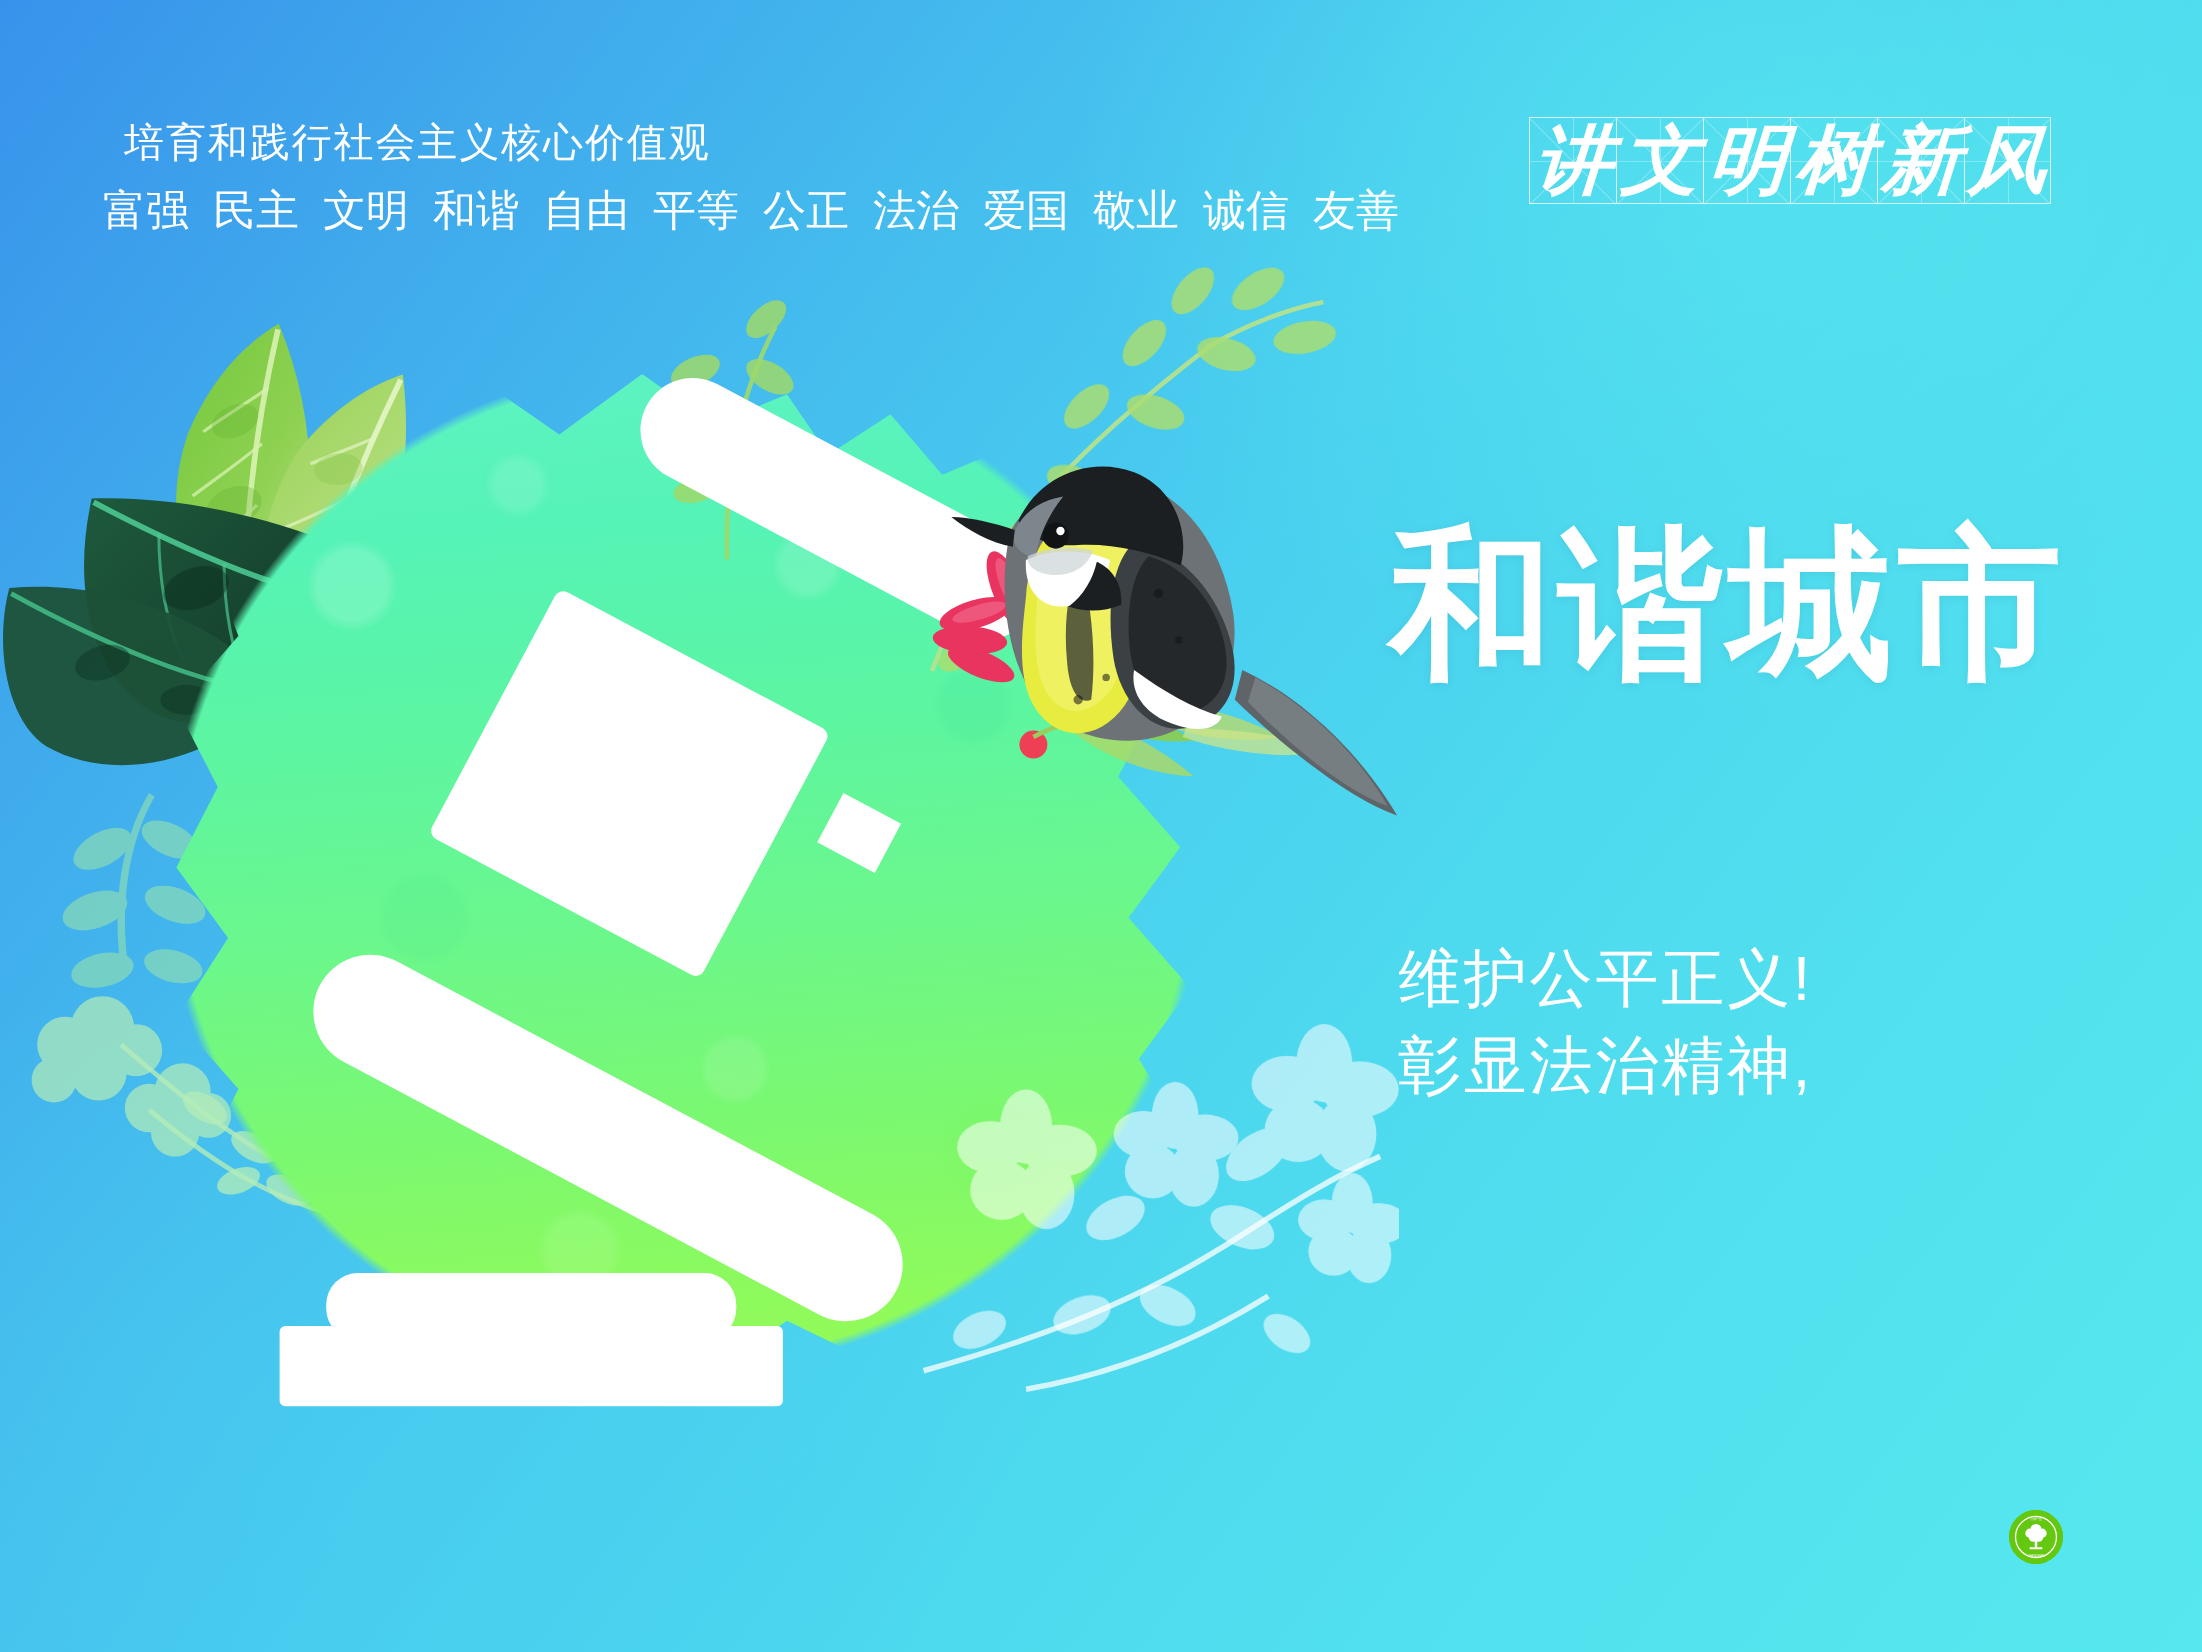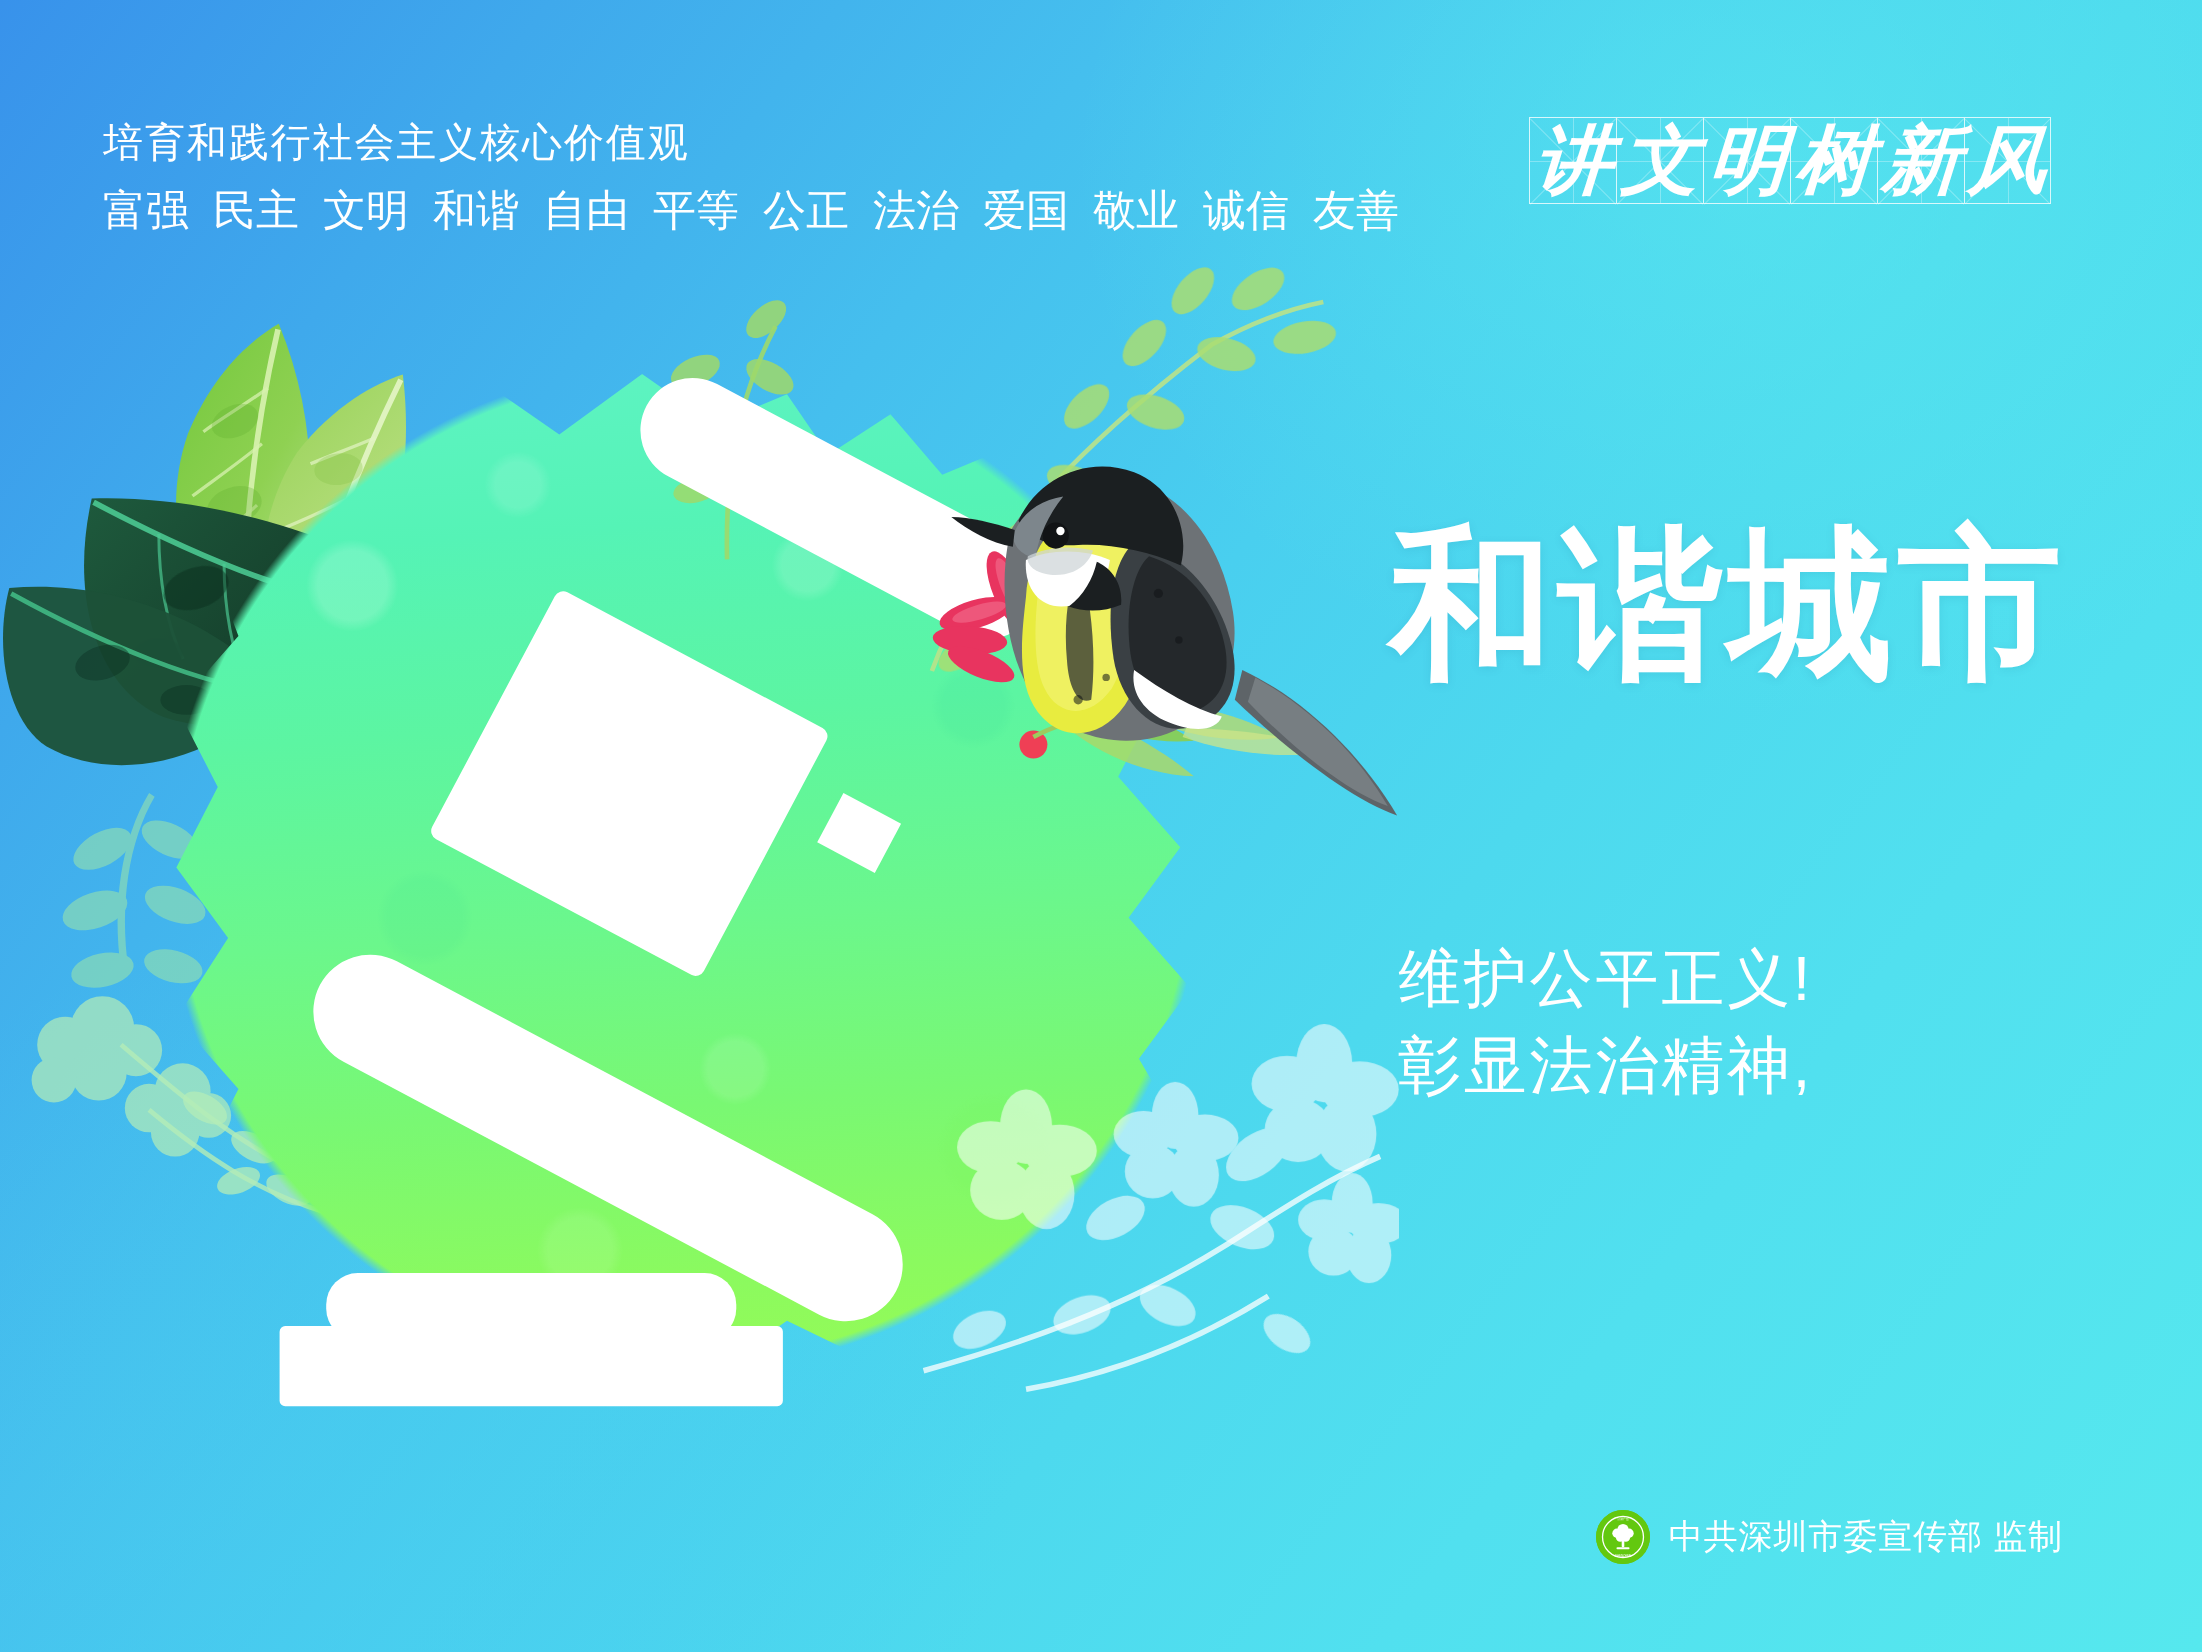--- a/index.html
+++ b/index.html
@@ -47,20 +47,21 @@
     left: 103px;
     top: 116px;
     color: #ffffff;
   }
   .cv-line1 {
     font-size: 40px;
     letter-spacing: 1.9px;
     line-height: 1.34;
     white-space: nowrap;
     font-weight: 500;
+    margin-left: 21px;
   }
   .cv-line2 {
     font-size: 43px;
     line-height: 1.34;
     white-space: nowrap;
     font-weight: 500;
     margin-top: 12px;
   }
   .cv-line2 span { margin-right: 24px; }
   .cv-line2 span:last-child { margin-right: 0; }
@@ -606,17 +607,16 @@
           <circle cx="32" cy="29.5" r="4.6"></circle>
           <rect x="27.6" y="28" width="2.8" height="12" rx="1"></rect>
           <rect x="22" y="40" width="14" height="2.2" rx="1"></rect>
         </g>
         <g fill="#ffffff" font-size="3.1" font-family="'Liberation Sans', sans-serif">
           <text x="29" y="11" text-anchor="middle">公益广告</text>
           <text x="29" y="50" text-anchor="middle">SHENZHEN</text>
         </g>
       </svg>
     </div>
-    <div class="credit-text">中共深圳市委宣传部 监制</div>
   </div>
 
 </div>
 
 
 </body></html>

